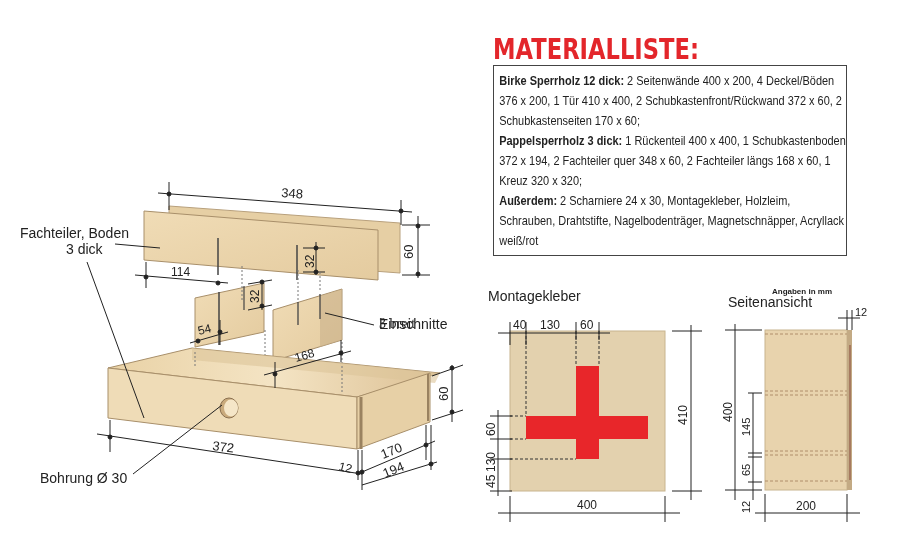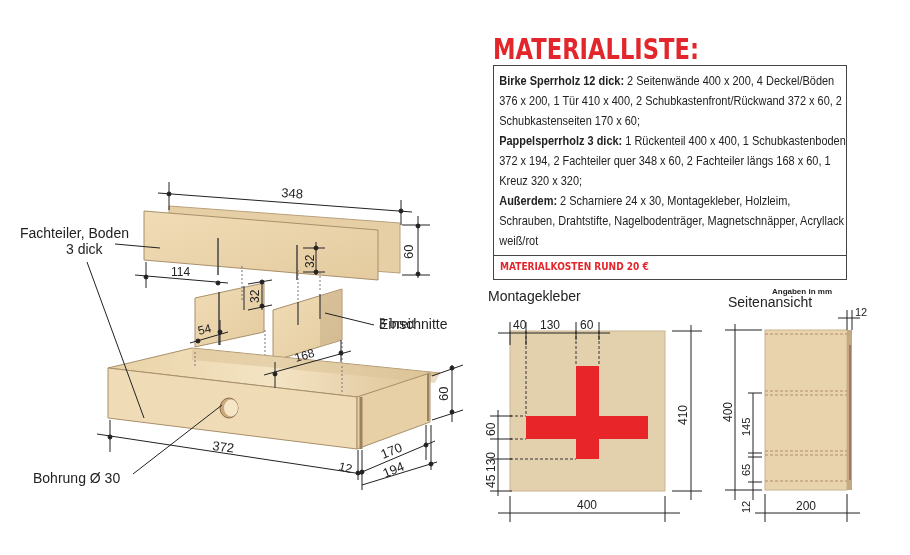--- a/index.html
+++ b/index.html
@@ -172,31 +172,30 @@
   <line x1="115" y1="244" x2="160" y2="248" stroke="#222" stroke-width="1"></line>
   <line x1="87" y1="262" x2="144" y2="418" stroke="#222" stroke-width="1"></line>
   <line x1="133" y1="474" x2="222" y2="405" stroke="#222" stroke-width="1"></line>
   <line x1="325" y1="313" x2="374" y2="325" stroke="#222" stroke-width="1"></line>
 </svg>
 
 <div class="lbl" style="left:20px;top:225px;">Fachteiler, Boden</div>
 <div class="lbl" style="left:58px;top:241px;margin-left:8px;">3 dick</div>
 <div class="lbl" style="left:379px;top:316px;text-align:center;">Einschnitte</div>
 <div class="lbl" style="left:379px;top:316px;font-family:Liberation Serif, serif;">3 breit</div>
-<div class="lbl" style="left:33px;top:470px;">Bohrung Ø 30</div>
+<div class="lbl" style="left:40px;top:470px;">Bohrung Ø 30</div>
 
 <div class="title">MATERIALLISTE:</div>
 <div class="matbox">
   <div class="matbody">
     <b>Birke Sperrholz 12 dick:</b><span> 2 Seitenwände 400 x 200, 4 Deckel/Böden 376 x 200, 1 Tür 410 x 400, 2 Schubkasten­front/Rückwand 372 x 60, 2 Schubkastenseiten 170 x 60;</span><br>
     <b>Pappelsperrholz 3 dick:</b><span> 1 Rückenteil 400 x 400, 1 Schubkasten­boden 372 x 194, 2 Fachteiler quer 348 x 60, 2 Fachteiler längs 168 x 60, 1 Kreuz 320 x 320;</span><br>
     <b>Außerdem:</b><span> 2 Scharniere 24 x 30, Montagekleber, Holzleim, Schrauben, Drahtstifte, Nagelbodenträger, Magnetschnäpper, Acryllack weiß/rot</span>
   </div>
   <div class="note">Angaben in mm</div>
-  <div class="cost"><span>MATERIALKOSTEN RUND 20 €</span></div>
 </div>
 
 <div class="lbl" style="left:488px;top:288px;">Montagekleber</div>
 <svg class="abs" style="left:480px;top:300px" width="230" height="240" viewBox="0 0 230 240">
   <rect x="30" y="31" width="155" height="160" fill="#e3d1ae" stroke="#c8b48e"></rect>
 
   <rect x="96" y="66" width="23" height="93" fill="#e8262a"></rect>
   <rect x="46" y="116" width="122" height="23" fill="#e8262a"></rect>
 
   <g stroke="#333" stroke-width="1" stroke-dasharray="3,2">

